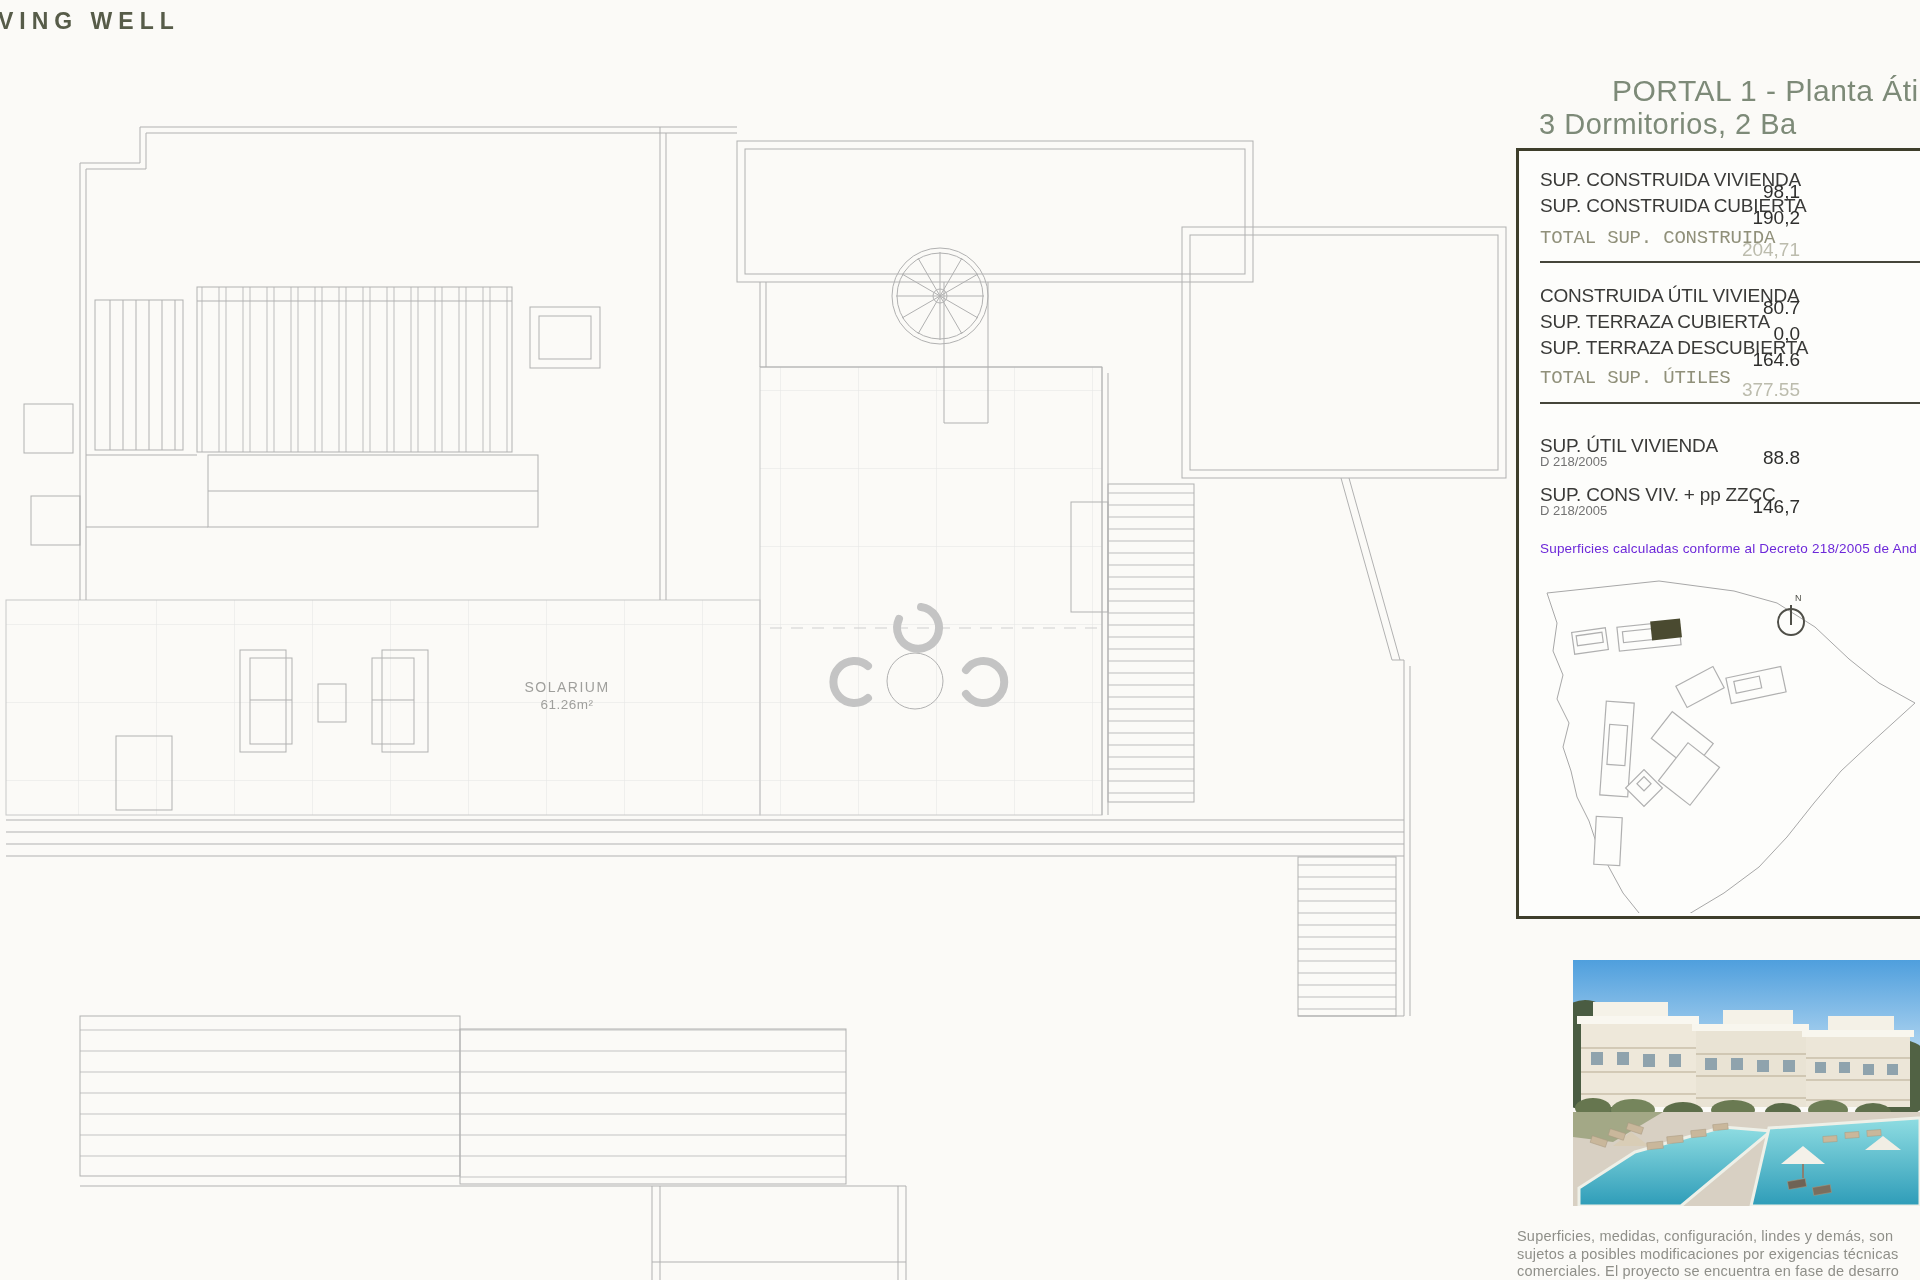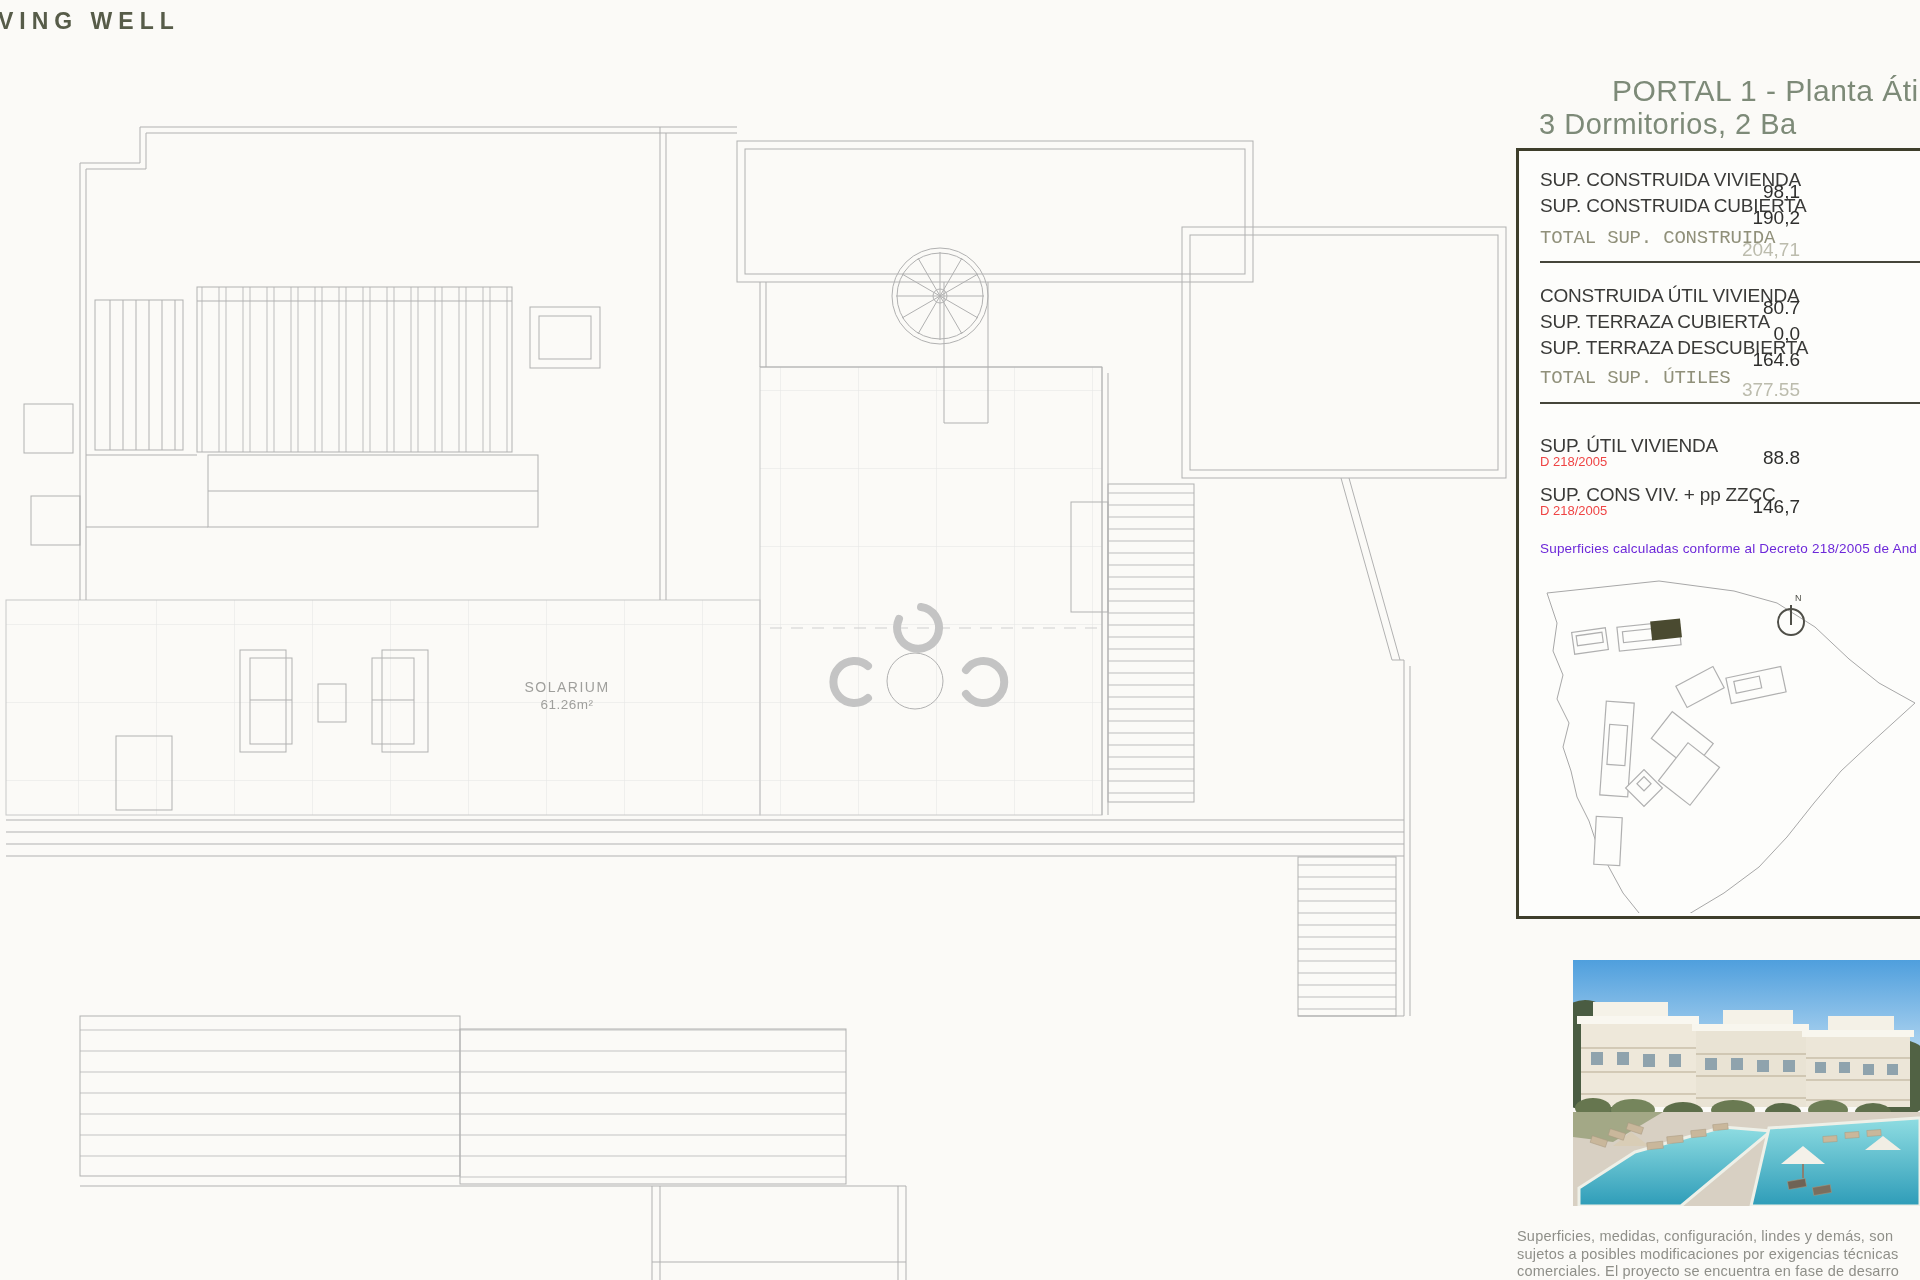--- a/index.html
+++ b/index.html
@@ -26,21 +26,21 @@
   }
   #solarium .area{font-size:13.5px;letter-spacing:.5px;}
   
   #panel{
     left:1516px;top:148px;width:500px;height:765px;
     border:3px solid #3e3e2b;background:#fdfdfb;overflow:hidden;
   }
   .row{position:absolute;left:0;width:500px;height:26px;}
   .row .lbl{position:absolute;left:21px;top:0;font-size:19px;color:#3a3a38;letter-spacing:-.2px;white-space:nowrap;}
   .row .val{position:absolute;left:141px;top:12px;width:140px;text-align:right;font-size:19px;color:#2f2f2d;}
-  .row .sub{position:absolute;left:21px;top:19px;font-size:13px;color:#ef4444;}
+  .row .sub{position:absolute;left:21px;top:19px;font-size:13px;color:#737373;}
   .row.total .lbl{color:#90907a;font-family:Liberation Mono, monospace;}
   .row.total .val{color:#bcbcad;}
   .rule{position:absolute;left:21px;width:470px;height:2px;background:#45453a;}
   #panel-note{position:absolute;left:21px;top:390px;font-size:13.5px;color:#6d28d9;white-space:nowrap;letter-spacing:.2px;}
   #site-map{position:absolute;left:0;top:424px;}
   
   #photo{left:1573px;top:960px;width:347px;height:246px;overflow:hidden;}
   
   #disclaimer{left:1517px;top:1228px;font-size:14.5px;line-height:17.5px;color:#8f8f89;letter-spacing:.2px;}
   #disclaimer div{white-space:nowrap;}

